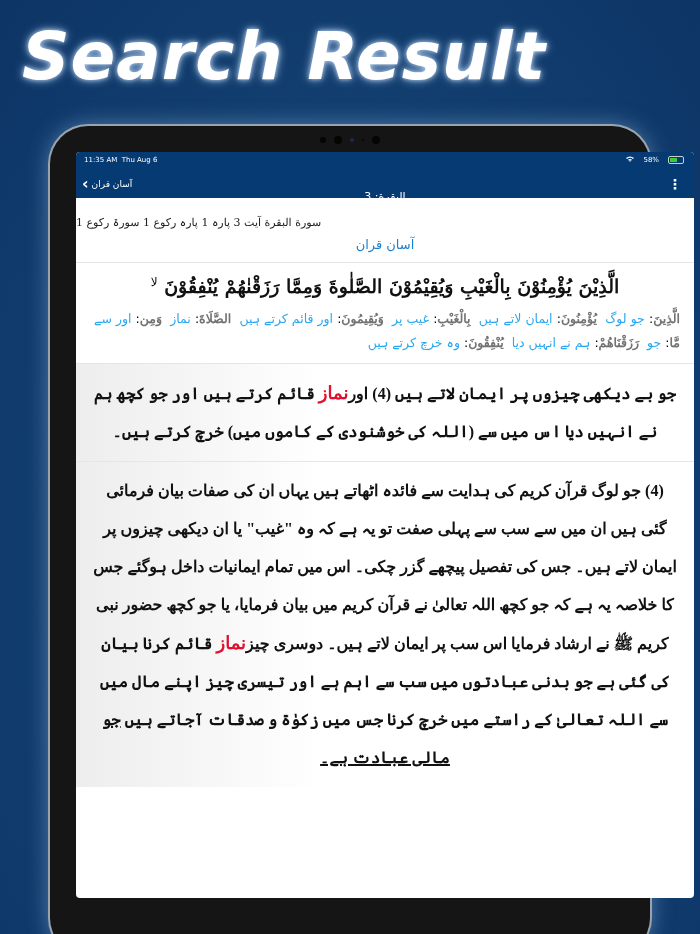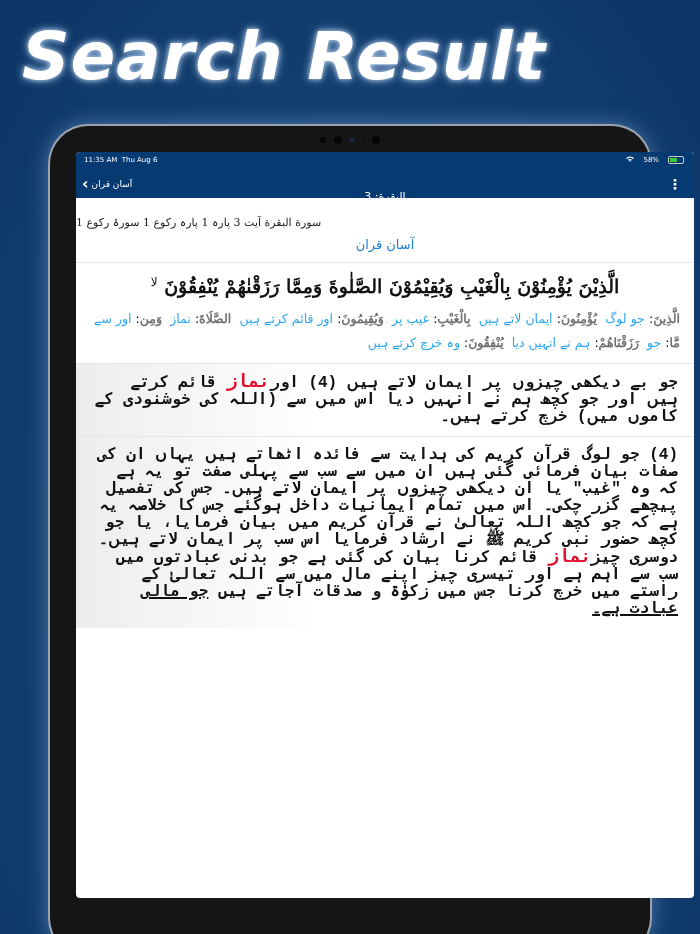--- a/index.html
+++ b/index.html
@@ -36,21 +36,21 @@
   .navtitle { position:absolute; left:0; right:0; text-align:center; font-size:11px; color:#fff;margin-top:24px; }
   .kebab { position:absolute; right:12px; font-size:14px; font-weight:bold; line-height:1; color:#fff; }
   .ref { text-align:left; font-family:"DejaVu Serif", serif; font-size:11px; color:#222; margin-top:18px; direction:rtl; }
   .trans-name { text-align:center; color:#1b7fcf; font-size:13px; margin-top:8px; direction:rtl; }
   .sep { height:1px; background:#e6e6e6; margin:10px 0 0 0; }
   .arabic { text-align:center; direction:rtl; font-family:"DejaVu Serif", serif; font-weight:bold; font-size:19px; color:#111; padding:12px 14px 6px; }
   .arabic .stop { font-size:12px; font-weight:normal; vertical-align:super; }
   .wbw { direction:rtl; text-align:justify; padding:4px 14px 8px; font-size:12.5px; line-height:24px; }
   .wbw .ar { color:#737373; font-weight:bold; font-family:"DejaVu Serif", serif; }
   .wbw .ur { color:#2aa7f0; }
-  .para { direction:rtl; text-align:right; font-family:Liberation Mono, monospace; font-weight:bold; font-size:16px; line-height:17px; color:#111; padding:10px 16px 10px;
+  .para { direction:rtl; text-align:center; font-family:Liberation Serif, serif; font-weight:bold; font-size:16px; line-height:38px; color:#111; padding:10px 16px 10px;
     background: linear-gradient(90deg, #ededed 0%, #ffffff 40%, #ffffff 100%); }
   .para .hl { color:#e0102e; font-size:18px; }
   .para u { text-decoration:underline; text-decoration-thickness:2px; }
 </style>
 </head>
 <body>
 
 <div class="headline">Search Result</div>
 
 <div class="tablet">

